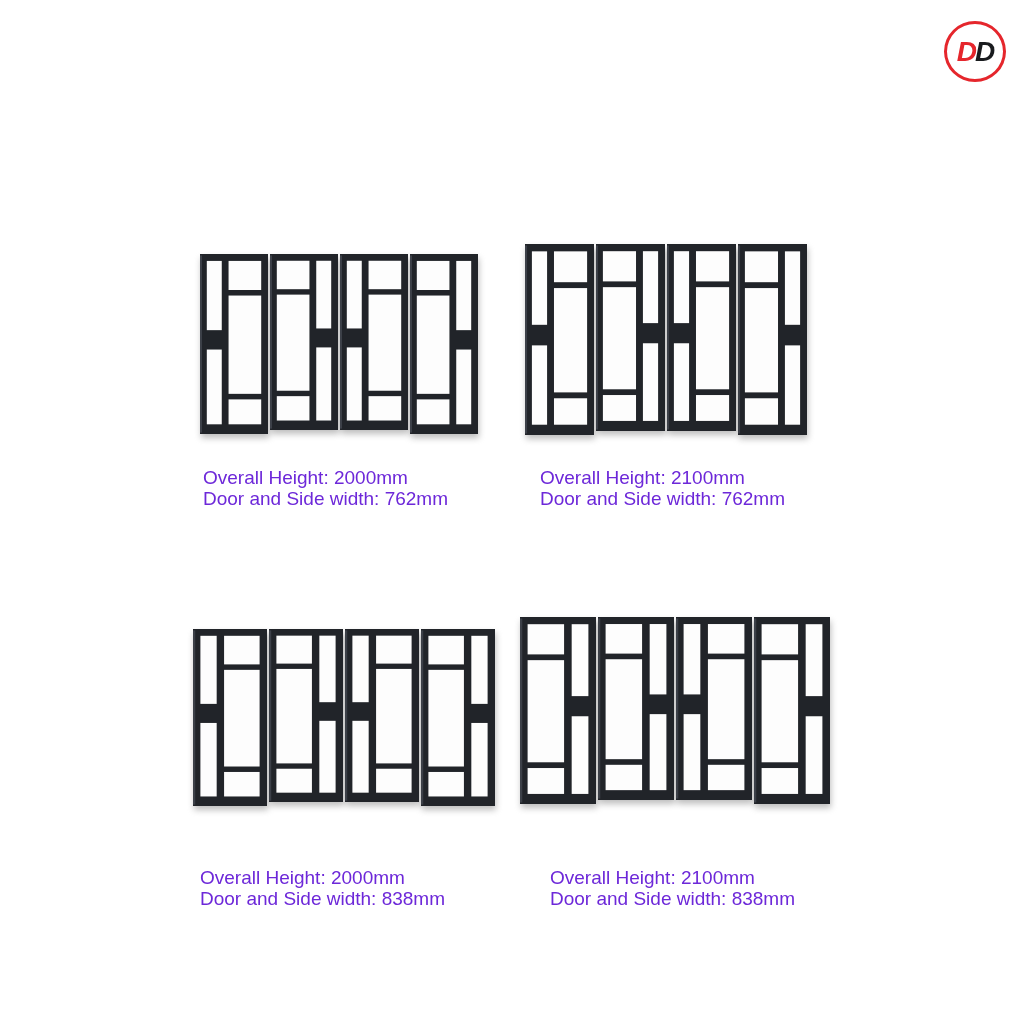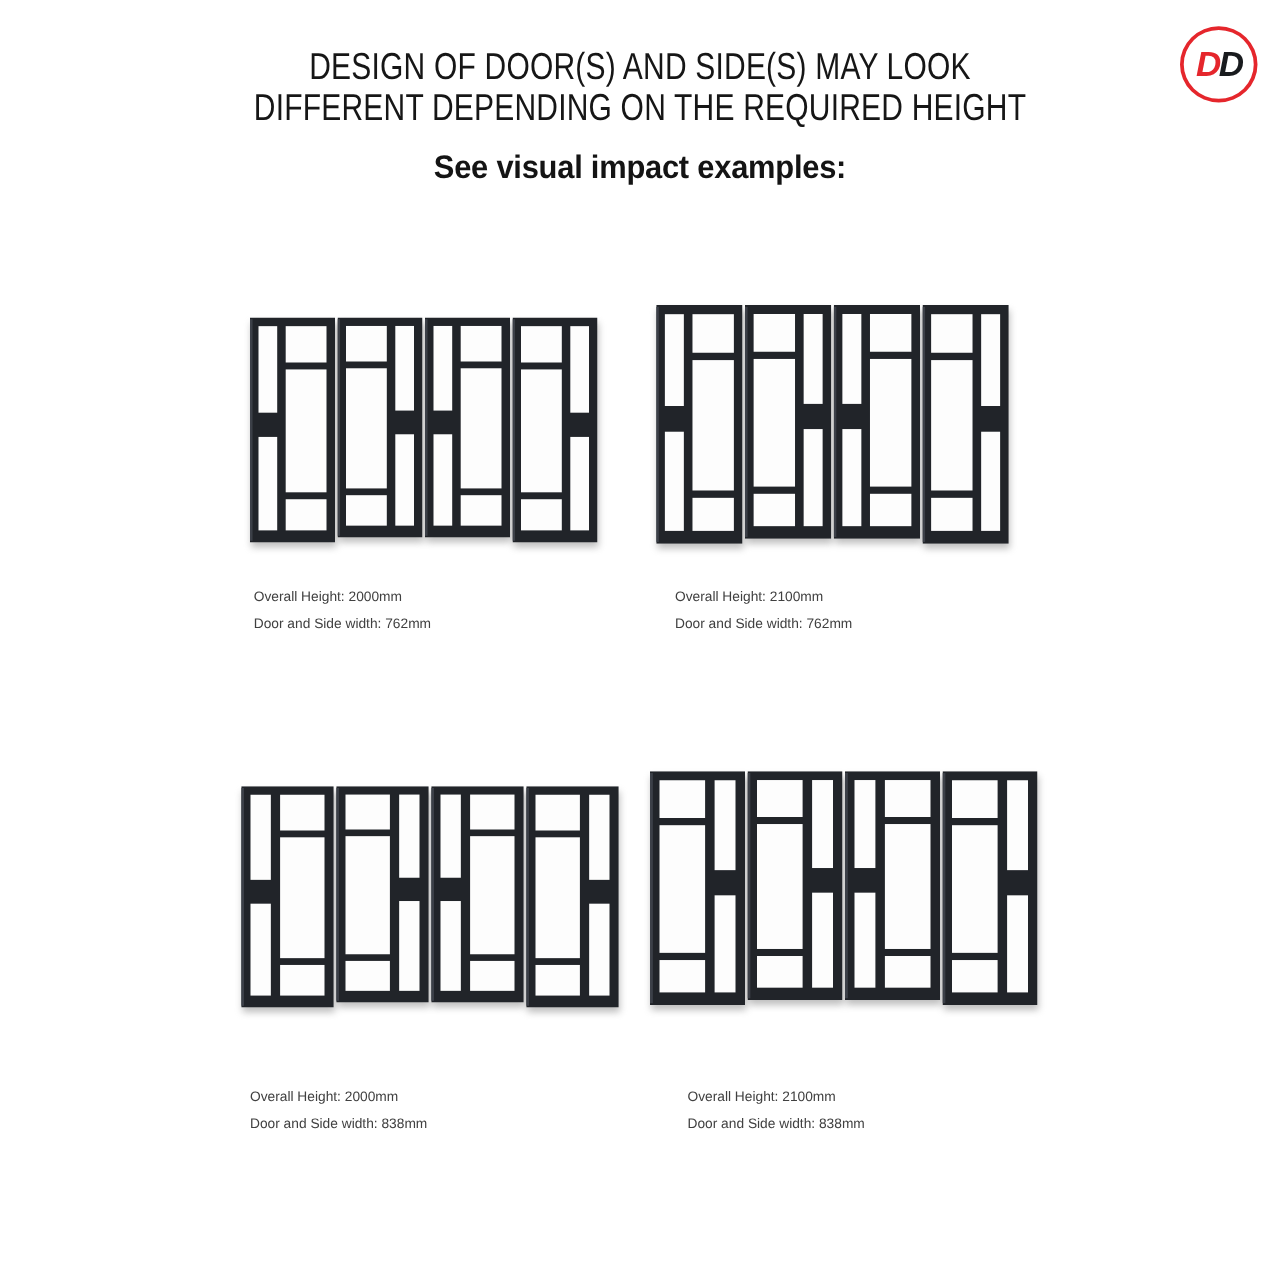--- a/index.html
+++ b/index.html
@@ -39,34 +39,29 @@
   .logo .d1 { color:#e5262c; }
   .logo .d2 { color:#191b1e; margin-left:0px; }
   .door-unit {
     position:absolute;
     display:flex; align-items:flex-start; gap:2px;
     filter:drop-shadow(1px 4px 3px rgba(110,110,110,0.45));
   }
   .door-unit svg { display:block; }
   .caption {
     position:absolute;
-    font-size:11px; line-height:20.5px;
-    color:#404040; letter-spacing:0px;
+    font-size:19px; line-height:20.5px;
+    color:#6d28d9; letter-spacing:0px;
   }
 </style>
 </head>
 <body>
 
 <div class="canvas">
 
-  <div class="header">
-    <div class="title-line">DESIGN OF DOOR(S) AND SIDE(S) MAY LOOK</div>
-    <div class="title-line">DIFFERENT DEPENDING ON THE REQUIRED HEIGHT</div>
-    <div class="subtitle">See visual impact examples:</div>
-  </div>
 
   <div class="logo">
     <span class="d1">D</span>
     <span class="d2">D</span>
   </div>
 
   <div class="door-unit" style="left:200px; top:254px;">
       <svg viewBox="0 0 100 260" preserveAspectRatio="none" width="68" height="180">
         <rect x="0" y="0" width="100" height="260" fill="#212429"></rect>
         <rect x="0" y="2" width="3" height="256" fill="#3c4048"></rect>

